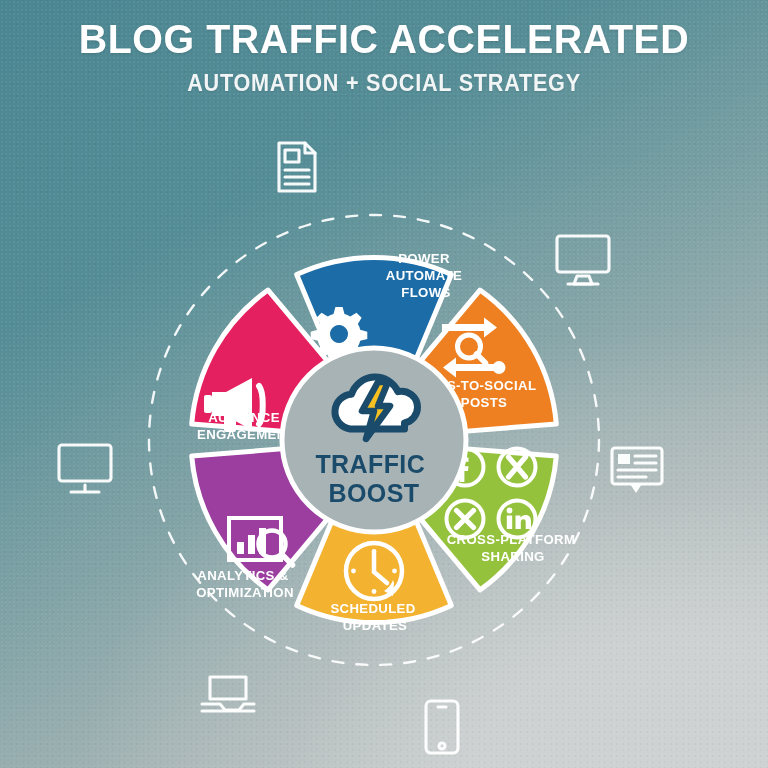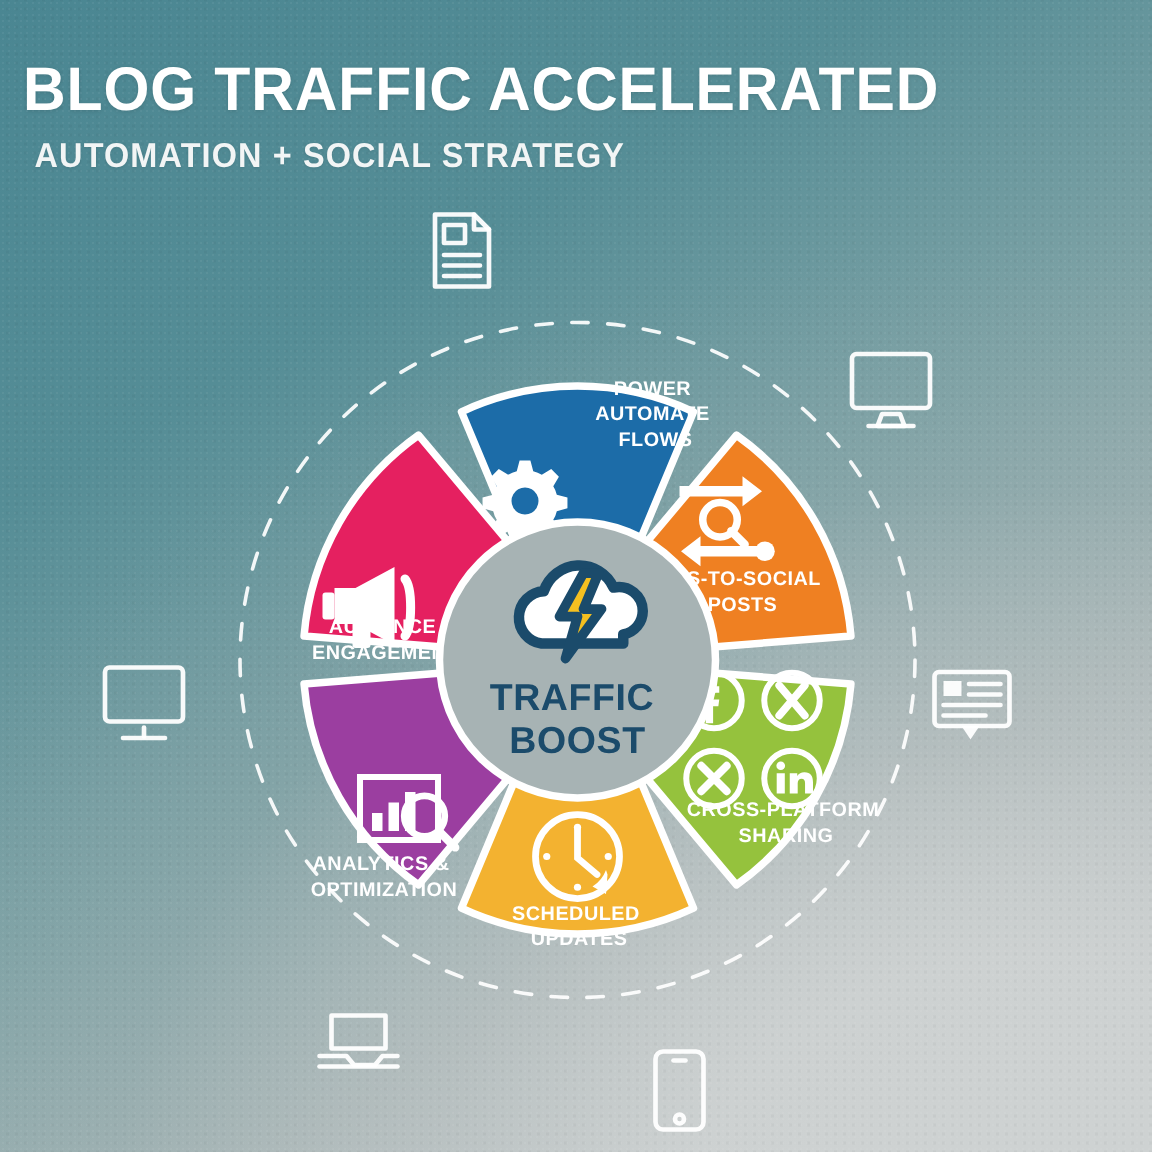--- a/index.html
+++ b/index.html
@@ -20,37 +20,37 @@
     position:absolute;inset:0;
     background-image:
       radial-gradient(rgba(255,255,255,.05) 1px, transparent 1px),
       radial-gradient(rgba(0,0,0,.035) 1px, transparent 1px);
     background-size:4px 4px, 6px 6px;
     background-position:0 0, 2px 3px;
     pointer-events:none;
   }
 
   
-  #header{position:absolute;top:38px;left:0;width:768px;text-align:left;}
+  #header{position:absolute;top:18px;left:0;width:768px;text-align:center;}
   #title{
     font-size:41px;font-weight:700;letter-spacing:.6px;color:#ffffff;
     line-height:1.05;
     font-family:"Liberation Sans", sans-serif;
     transform:scaleX(.96);
     text-shadow:0 1px 3px rgba(0,0,0,.13);
     white-space:nowrap;
   }
   #subtitle{
     margin-top:9px;font-size:23px;font-weight:600;letter-spacing:.8px;
     color:#f2f5f5;transform:scaleX(.94);white-space:nowrap;
     text-shadow:0 1px 2px rgba(0,0,0,.10);
   }
 
   
-  #wheel{position:absolute;left:145px;top:200px;width:480px;height:480px;}
+  #wheel{position:absolute;left:134px;top:200px;width:480px;height:480px;}
   #wheel svg{display:block;overflow:visible;}
 
   .seg-label{
     fill:#ffffff;font-family:"Liberation Sans", sans-serif;
     font-size:13.2px;font-weight:700;letter-spacing:.35px;
     text-anchor:middle;
   }
   .hub-label{
     fill:#1b4b6b;font-family:"Liberation Sans", sans-serif;
     font-size:25px;font-weight:700;letter-spacing:.4px;text-anchor:middle;

